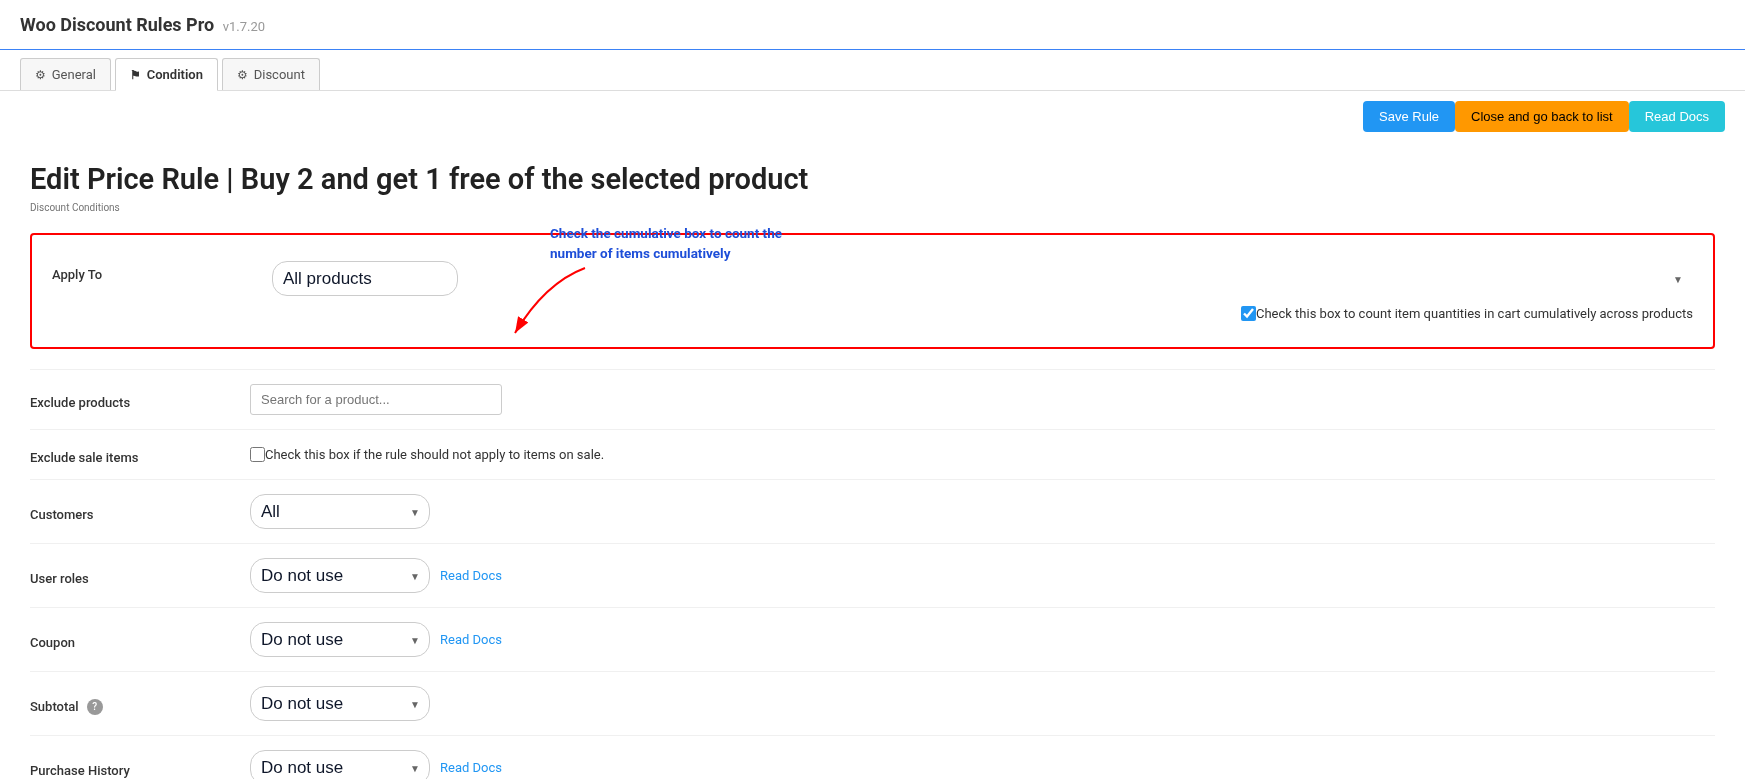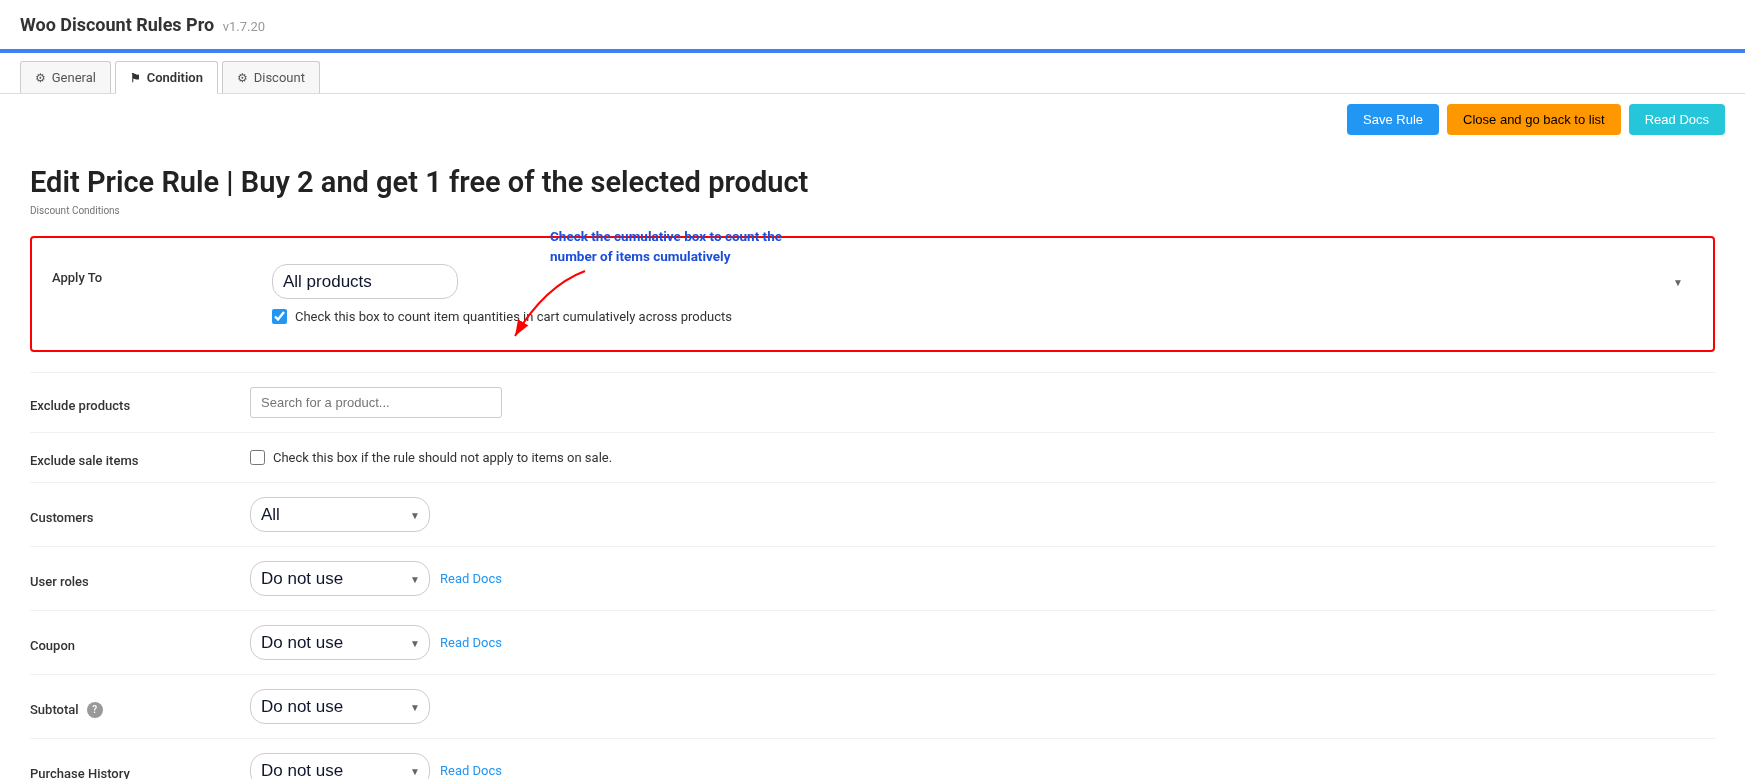--- a/index.html
+++ b/index.html
@@ -1,31 +1,31 @@
 <!DOCTYPE html>
 <html><head>
   <meta charset="utf-8">
   <style>
     * { box-sizing: border-box; margin: 0; padding: 0; }
     body { font-family: -apple-system, BlinkMacSystemFont, "Segoe UI", Roboto, sans-serif; font-size: 14px; color: #333; background: #f1f1f1; }
     .page-wrapper { background: #fff; min-height: 779px; padding: 0; }
 
     
-    .top-bar { padding: 14px 20px; border-bottom: 4px solid #3b82f6; background: #fff; }
+    .top-bar { padding: 14px 20px; border-bottom: 1px solid #3b82f6; background: #fff; }
     .app-title { font-size: 18px; font-weight: normal; color: #333; }
     .app-title span { font-size: 13px; color: #999; margin-left: 4px; }
 
     
     .tabs-bar { display: flex; align-items: center; padding: 0 20px; border-bottom: 1px solid #ddd; background: #fff; gap: 4px; padding-top: 8px; }
     .tab { display: flex; align-items: center; gap: 6px; padding: 8px 14px; border: 1px solid #ccc; border-bottom: none; background: #f7f7f7; cursor: pointer; font-size: 13px; color: #555; border-radius: 3px 3px 0 0; }
     .tab.active { background: #fff; border-bottom: 1px solid #fff; margin-bottom: -1px; color: #333; font-weight: 600; }
     .tab-icon { font-size: 12px; }
 
     
-    .action-row { display: flex; justify-content: flex-end; padding: 10px 20px; gap: 8px; background: #fff; align-items: flex-end; }
+    .action-row { display: flex; justify-content: flex-end; padding: 10px 20px; gap: 0; background: #fff; align-items: flex-end; }
     .btn { padding: 8px 16px; border: none; border-radius: 4px; cursor: pointer; font-size: 13px; font-weight: 500; }
     .btn-blue { background: #2196F3; color: #fff; }
     .btn-orange { background: #FF9800; color: #000000; }
     .btn-teal { background: #26C6DA; color: #fff; }
     .btn-prev { background: #FF9800; color: #fff; }
     .btn-next { background: #4CAF50; color: #fff; }
 
     
     .main-content { padding: 20px 30px; background: #fff; }
     .page-title { font-size: 29px; font-weight: 600; color: #222; margin-bottom: 6px; }
@@ -38,21 +38,21 @@
     .form-label { width: 220px; min-width: 220px; font-size: 13px; color: #333; font-weight: 500; padding-top: 6px; display: flex; align-items: center; gap: 4px; }
     .form-controls { flex: 1; display: flex; flex-direction: column; gap: 10px; }
     .form-controls-row { flex: 1; display: flex; align-items: center; gap: 10px; }
 
     
     .select-wrap { position: relative; display: inline-block; }
     .select-wrap select { appearance: none; -webkit-appearance: none; padding: 7px 32px 7px 10px; border: 1px solid #ccc; border-radius: 15px; font-size: 17px; background: #fff; cursor: pointer; min-width: 180px; color: #0f172a; }
     .select-arrow { position: absolute; right: 10px; top: 50%; transform: translateY(-50%); pointer-events: none; font-size: 10px; color: #666; }
 
     
-    .checkbox-row { display: flex; align-items: center; gap: 8px; font-size: 13px; color: #333; }
+    .checkbox-row { display: flex; align-items: center; gap: 0; font-size: 13px; color: #333; justify-content: flex-end; }
     .checkbox-row input[type="checkbox"] { width: 15px; height: 15px; accent-color: #2196F3; cursor: pointer; }
 
     
     .search-input { padding: 7px 10px; border: 1px solid #ccc; border-radius: 3px; font-size: 13px; color: #aaa; width: 252px; }
 
     
     .read-docs { color: #2196F3; font-size: 13px; text-decoration: none; cursor: pointer; }
 
     
     .help-icon { display: inline-flex; align-items: center; justify-content: center; width: 16px; height: 16px; background: #999; color: #fff; border-radius: 50%; font-size: 10px; cursor: pointer; margin-left: 4px; }

